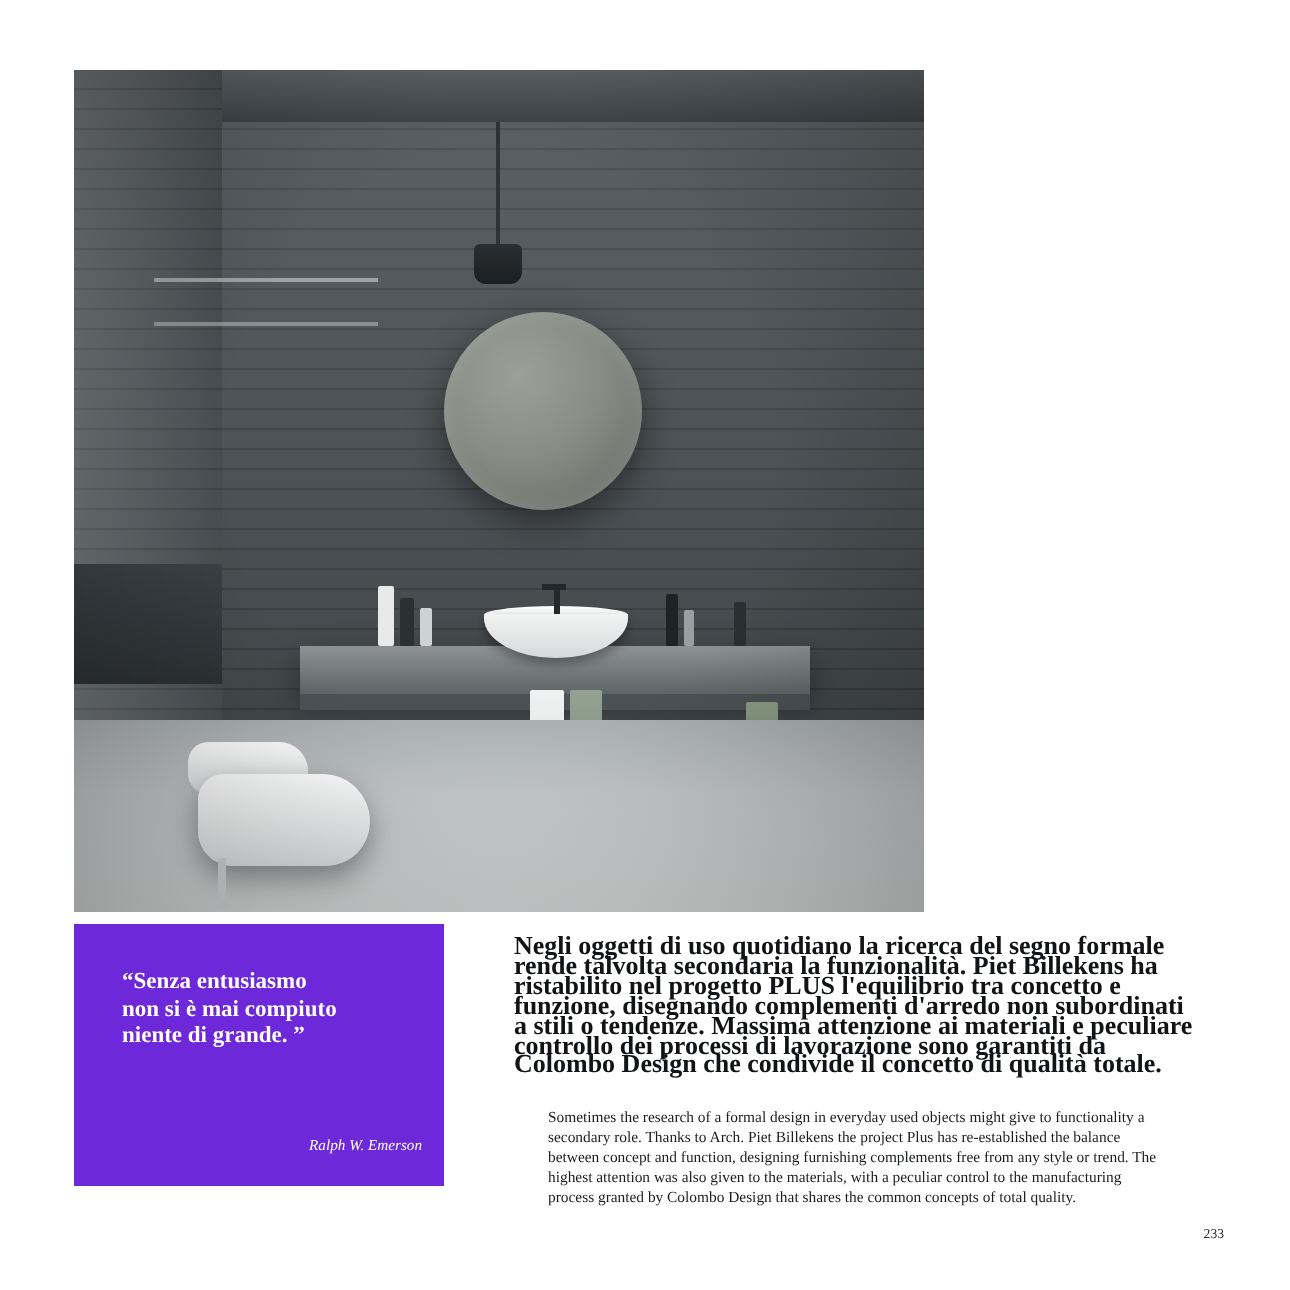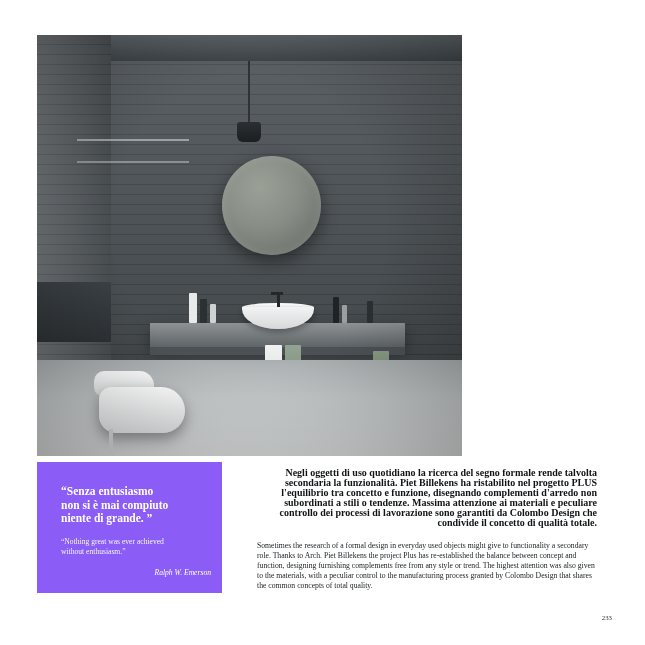--- a/index.html
+++ b/index.html
@@ -215,21 +215,21 @@
     pointer-events: none;
   }
 
   
   .quote-box {
     position: absolute;
     left: 37px;
     top: 462px;
     width: 185px;
     height: 131px;
-    background: #8b5cf6;
+    background: #6d28d9;
     color: #ffffff;
   }
   .quote-it {
     position: absolute;
     left: 24px;
     top: 23px;
     width: 150px;
     font-family: "Liberation Serif", serif;
     font-weight: bold;
     font-size: 11.5px;
@@ -262,33 +262,33 @@
   
   .text-col {
     position: absolute;
     left: 257px;
     top: 468px;
     width: 340px;
   }
   .para-it {
     font-family: "Liberation Serif", serif;
     font-weight: bold;
-    font-size: 10px;
+    font-size: 13px;
     line-height: 9.9px;
     color: #111315;
-    text-align: right;
+    text-align: left;
     margin: 0 0 14px 0;
   }
   .para-en {
     font-family: "Liberation Serif", serif;
     font-size: 7.7px;
     line-height: 9.9px;
     color: #1a1d1f;
     text-align: left;
-    margin: 0;
+    margin: 17px;
   }
 
   
   .folio {
     position: absolute;
     right: 33px;
     bottom: 24px;
     font-family: "Liberation Serif", serif;
     font-size: 6.8px;
     color: #2b2e30;
@@ -347,22 +347,20 @@
       <div class="wc-pipe"></div>
 
       <div class="photo-vignette"></div>
     </div>
   </div>
 
   <div class="quote-box">
     <div class="quote-it" style="white-space: pre-line;">“Senza entusiasmo
 non si è mai compiuto
 niente di grande. ”</div>
-    <div class="quote-en" style="white-space: pre-line;">“Nothing great was ever achieved
-without enthusiasm.”</div>
     <div class="quote-attr">Ralph W. Emerson</div>
   </div>
 
   <div class="text-col">
     <p class="para-it">Negli oggetti di uso quotidiano la ricerca del segno formale rende talvolta secondaria la funzionalità. Piet Billekens ha ristabilito nel progetto PLUS l'equilibrio tra concetto e funzione, disegnando complementi d'arredo non subordinati a stili o tendenze. Massima attenzione ai materiali e peculiare controllo dei processi di lavorazione sono garantiti da Colombo Design che condivide il concetto di qualità totale.</p>
     <p class="para-en">Sometimes the research of a formal design in everyday used objects might give to functionality a secondary role. Thanks to Arch. Piet Billekens the project Plus has re-established the balance between concept and function, designing furnishing complements free from any style or trend. The highest attention was also given to the materials, with a peculiar control to the manufacturing process granted by Colombo Design that shares the common concepts of total quality.</p>
   </div>
 
   <div class="folio">233</div>
 

